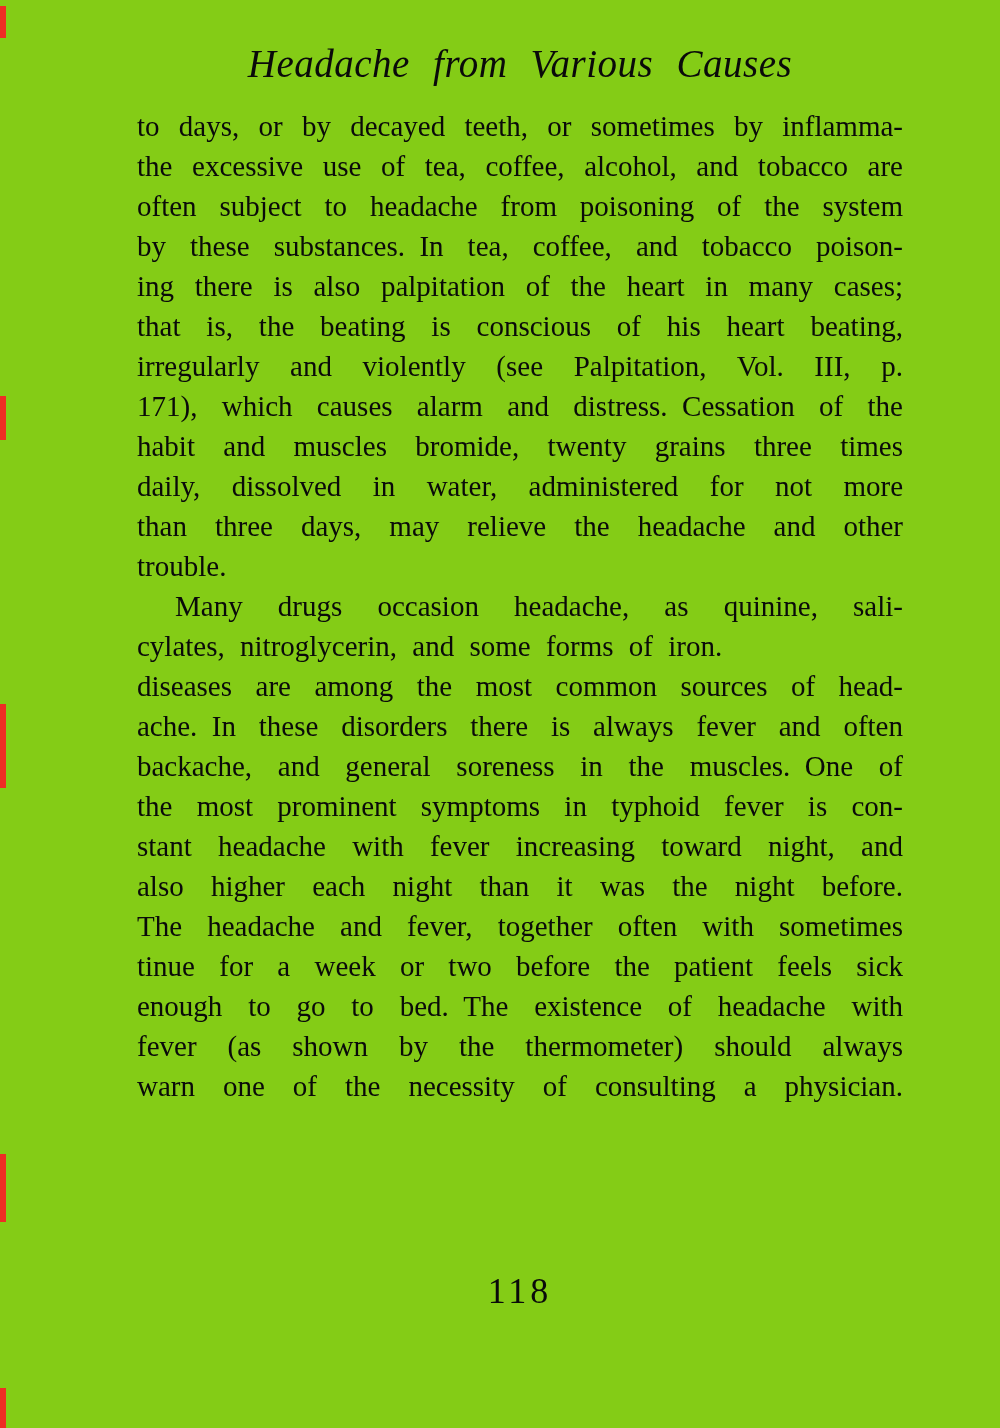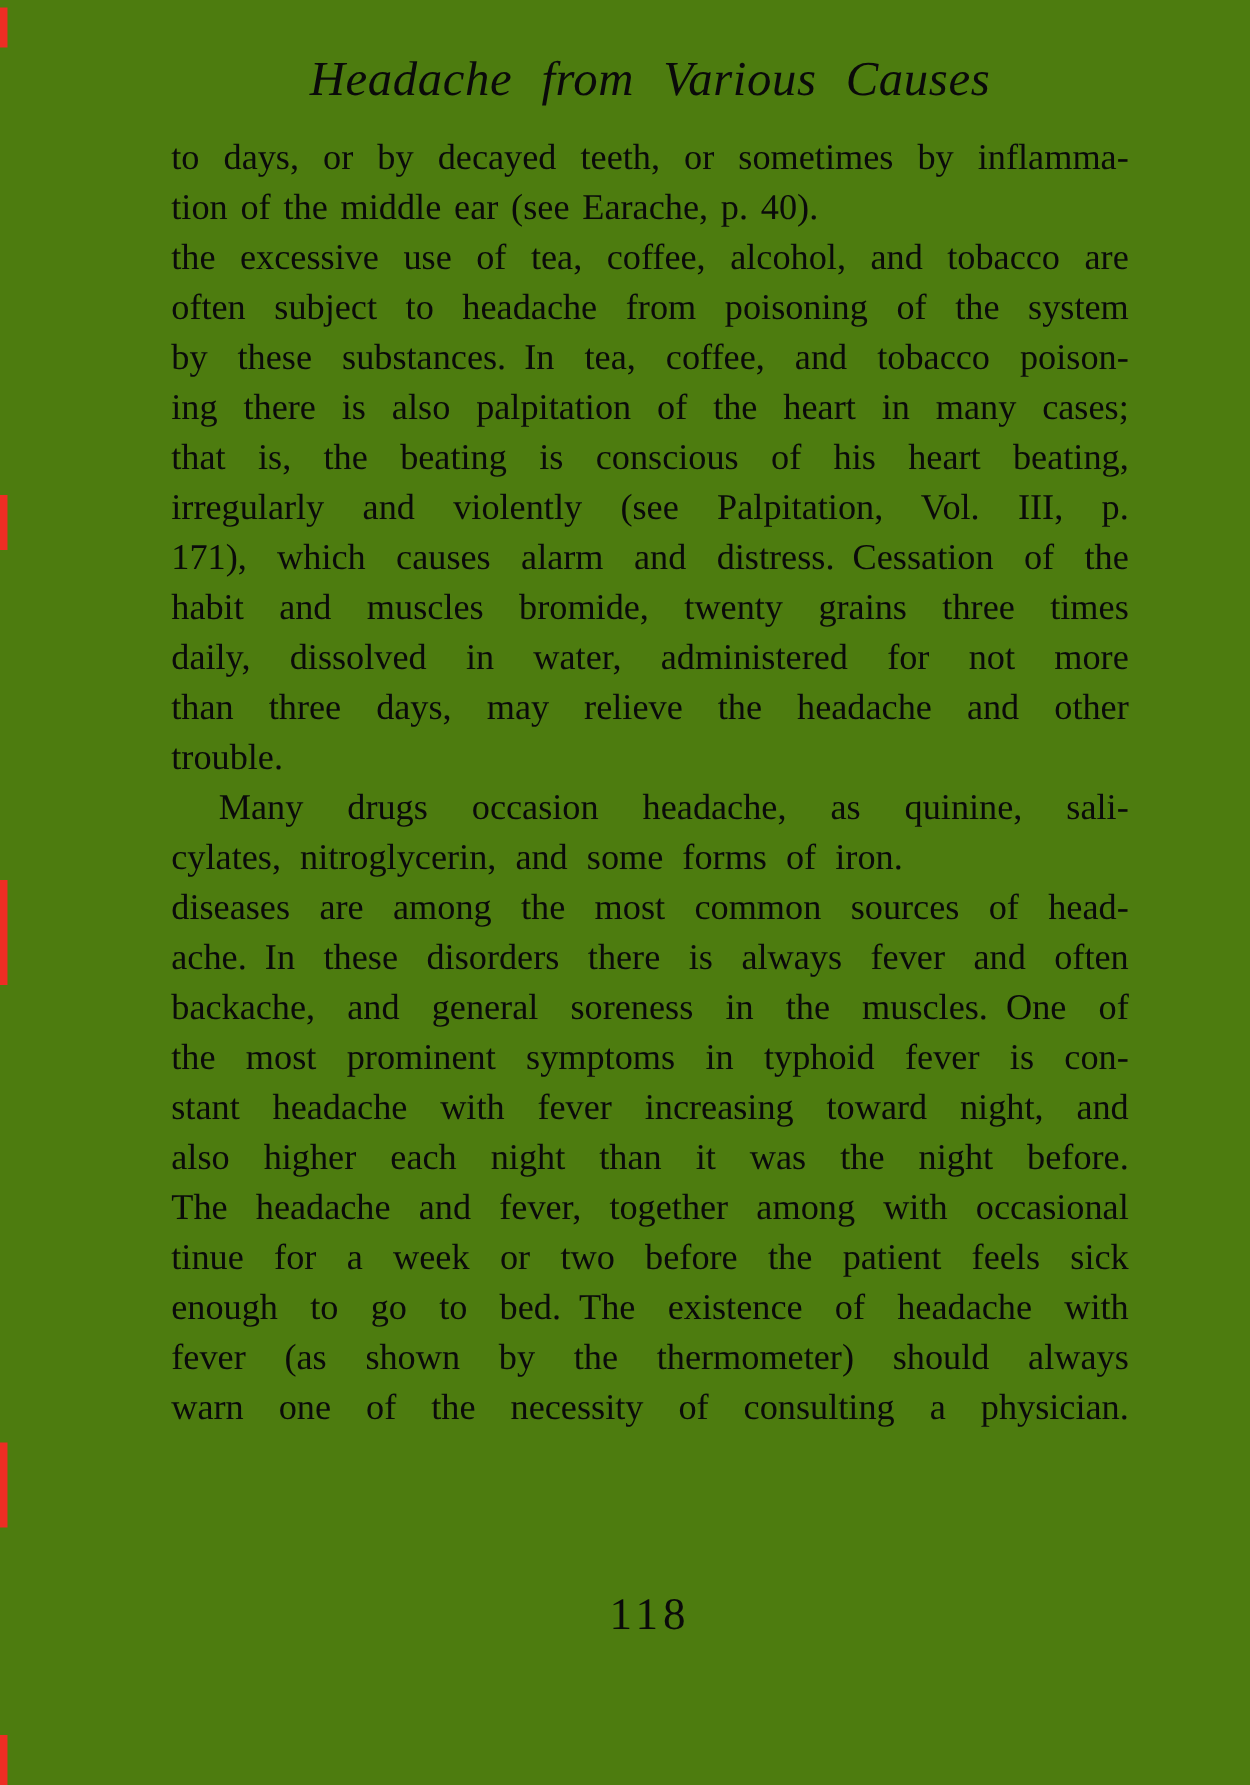--- a/index.html
+++ b/index.html
@@ -69,46 +69,45 @@
   }
   .edge-mark {
     position: absolute;
     left: 0;
     width: 6px;
   }
 </style>
 </head>
 <body>
 
-<div class="page" style="background: #4d7c0f; color: rgb(10, 10, 10);">
+<div class="page" style="background: #84cc16; color: rgb(10, 10, 10);">
   <div class="running-head">Headache from Various Causes</div>
 
   <div class="body-text" id="body-text">
       <div class="line"><span>to days, or by decayed teeth, or sometimes by inflamma-</span></div>
-      <div class="line noj"><span>tion of the middle ear (see Earache, p. 40).</span></div>
       <div class="line"><span>the excessive use of tea, coffee, alcohol, and tobacco are</span></div>
       <div class="line"><span>often subject to headache from poisoning of the system</span></div>
       <div class="line"><span>by these substances. In tea, coffee, and tobacco poison-</span></div>
       <div class="line"><span>ing there is also palpitation of the heart in many cases;</span></div>
       <div class="line"><span>that is, the beating is conscious of his heart beating,</span></div>
       <div class="line"><span>irregularly and violently (see Palpitation, Vol. III, p.</span></div>
       <div class="line"><span>171), which causes alarm and distress. Cessation of the</span></div>
       <div class="line"><span>habit and muscles bromide, twenty grains three times</span></div>
       <div class="line"><span>daily, dissolved in water, administered for not more</span></div>
       <div class="line"><span>than three days, may relieve the headache and other</span></div>
       <div class="line noj"><span>trouble.</span></div>
       <div class="line ind"><span>Many drugs occasion headache, as quinine, sali-</span></div>
       <div class="line noj" style="word-spacing: 8px;"><span>cylates, nitroglycerin, and some forms of iron.</span></div>
       <div class="line"><span>diseases are among the most common sources of head-</span></div>
       <div class="line"><span>ache. In these disorders there is always fever and often</span></div>
       <div class="line"><span>backache, and general soreness in the muscles. One of</span></div>
       <div class="line"><span>the most prominent symptoms in typhoid fever is con-</span></div>
       <div class="line"><span>stant headache with fever increasing toward night, and</span></div>
       <div class="line"><span>also higher each night than it was the night before.</span></div>
-      <div class="line"><span>The headache and fever, together among with occasional</span></div>
+      <div class="line"><span>The headache and fever, together often with sometimes</span></div>
       <div class="line"><span>tinue for a week or two before the patient feels sick</span></div>
       <div class="line"><span>enough to go to bed. The existence of headache with</span></div>
       <div class="line"><span>fever (as shown by the thermometer) should always</span></div>
       <div class="line"><span>warn one of the necessity of consulting a physician.</span></div>
     </div>
 
   <div class="page-number">118</div>
 
   <div id="edge-marks">
       <div class="edge-mark" style="top: 6px; height: 32px; background: rgb(238, 45, 36);"></div>

